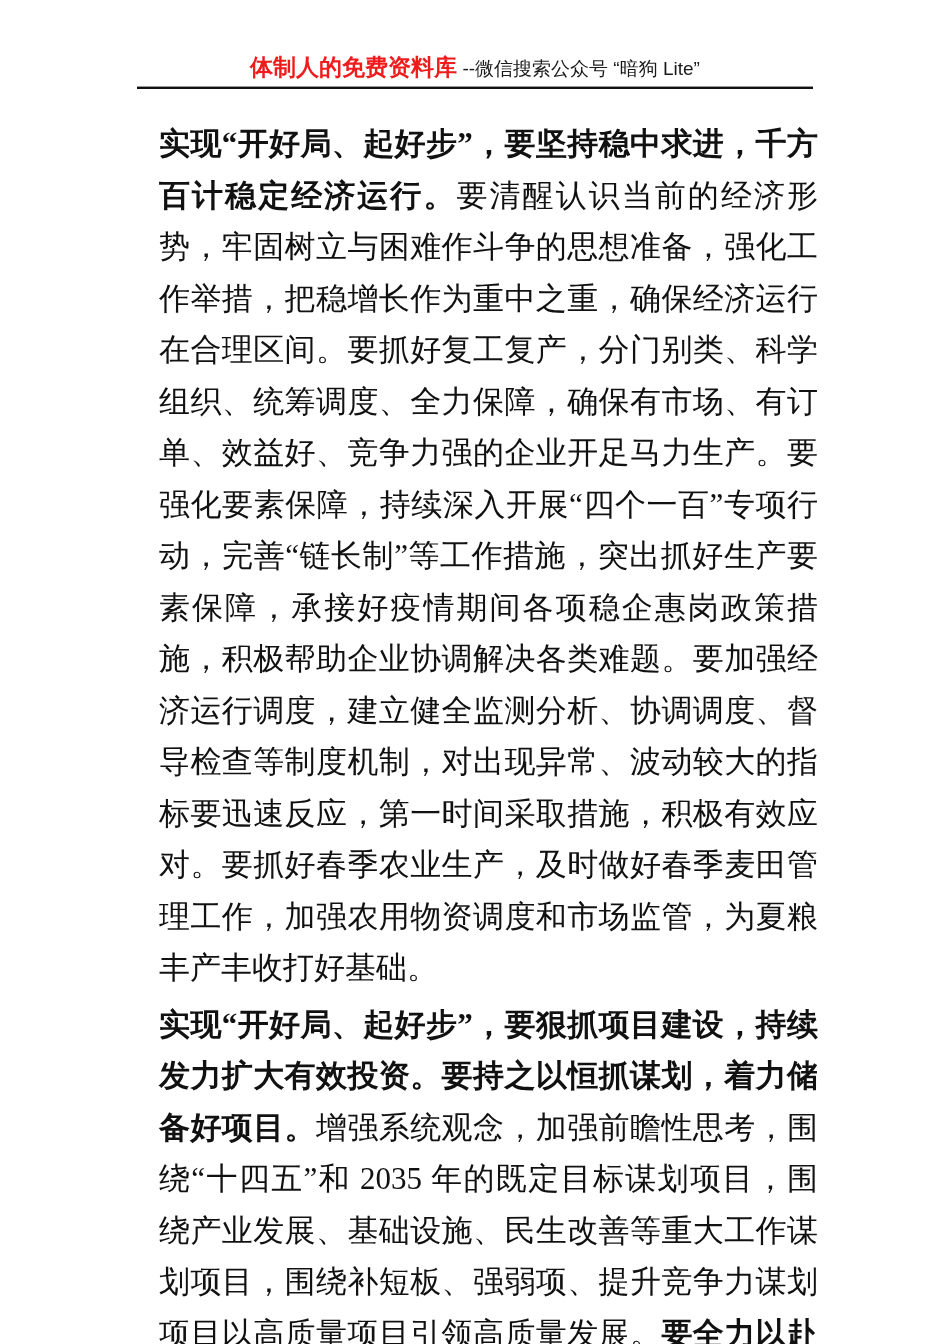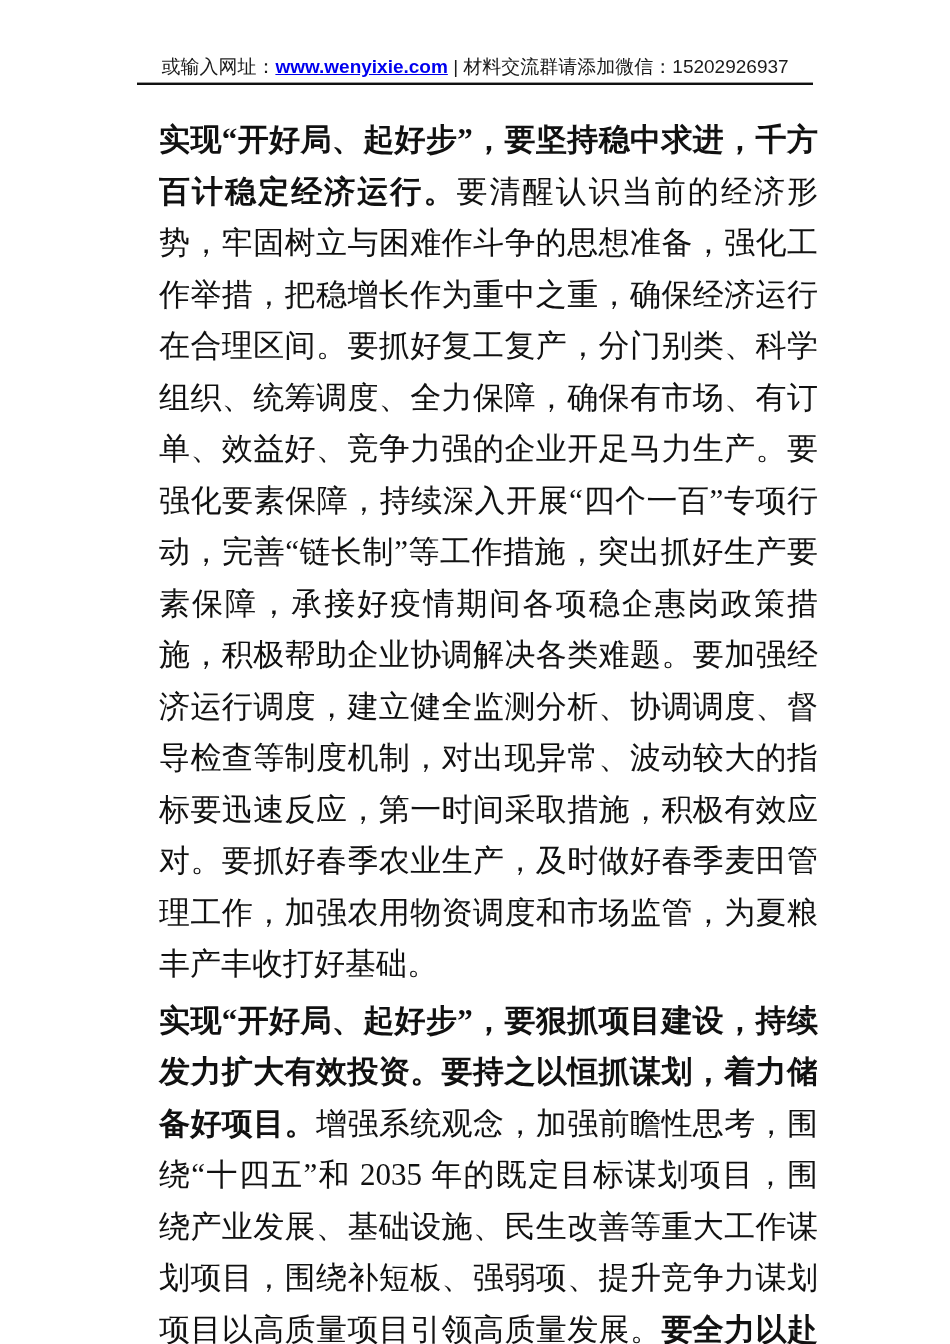--- a/index.html
+++ b/index.html
@@ -68,22 +68,22 @@
   .run.bold {
     font-weight: bold;
   }
 </style>
 </head>
 <body>
 
 <div class="page">
 
   <div class="doc-header">
-    <div class="header-line2">
-      <span>或输入网址：</span><span class="header-link" style="color: rgb(0, 0, 238);">www.wenyixie.com</span><span> | 材料交流群请添加微信：15202926937</span>
+    <div class="header-line1">
+      <span class="brand" style="color: rgb(238, 28, 28);">体制人的免费资料库</span><span class="tagline"> --微信搜索公众号 “暗狗 Lite”</span>
     </div>
     <div class="header-rule"></div>
   </div>
 
   <div class="doc-body">
       <p class="para"><span class="run bold">实现“开好局、起好步”，要坚持稳中求进，千方百计稳定经济运行。</span><span class="run">要清醒认识当前的经济形势，牢固树立与困难作斗争的思想准备，强化工作举措，把稳增长作为重中之重，确保经济运行在合理区间。要抓好复工复产，分门别类、科学组织、统筹调度、全力保障，确保有市场、有订单、效益好、竞争力强的企业开足马力生产。要强化要素保障，持续深入开展“四个一百”专项行动，完善“链长制”等工作措施，突出抓好生产要素保障，承接好疫情期间各项稳企惠岗政策措施，积极帮助企业协调解决各类难题。要加强经济运行调度，建立健全监测分析、协调调度、督导检查等制度机制，对出现异常、波动较大的指标要迅速反应，第一时间采取措施，积极有效应对。要抓好春季农业生产，及时做好春季麦田管理工作，加强农用物资调度和市场监管，为夏粮丰产丰收打好基础。</span></p>
       <p class="para"><span class="run bold">实现“开好局、起好步”，要狠抓项目建设，持续发力扩大有效投资。要持之以恒抓谋划，着力储备好项目。</span><span class="run">增强系统观念，加强前瞻性思考，围绕“十四五”和 2035 年的既定目标谋划项目，围绕产业发展、基础设施、民生改善等重大工作谋划项目，围绕补短板、强弱项、提升竞争力谋划项目以高质量项目引领高质量发展。</span><span class="run bold">要全力以赴抓进度，着力推进好项目。</span></p>
     </div>
 
 </div>

